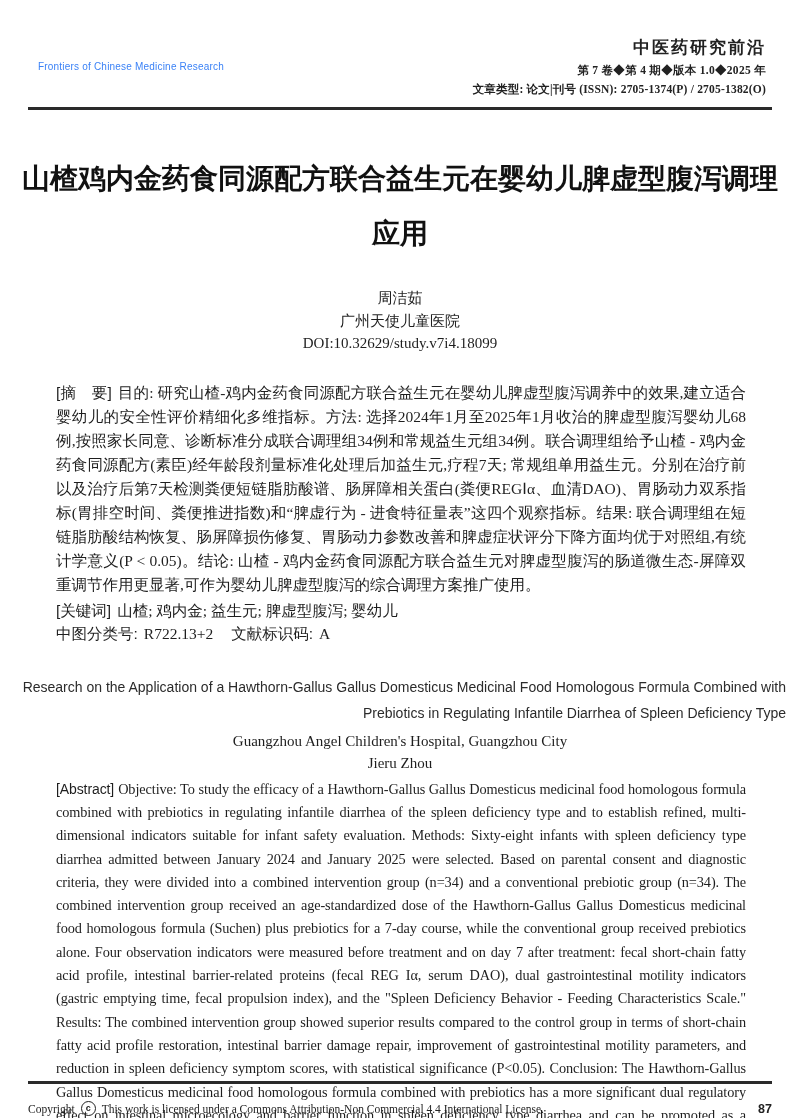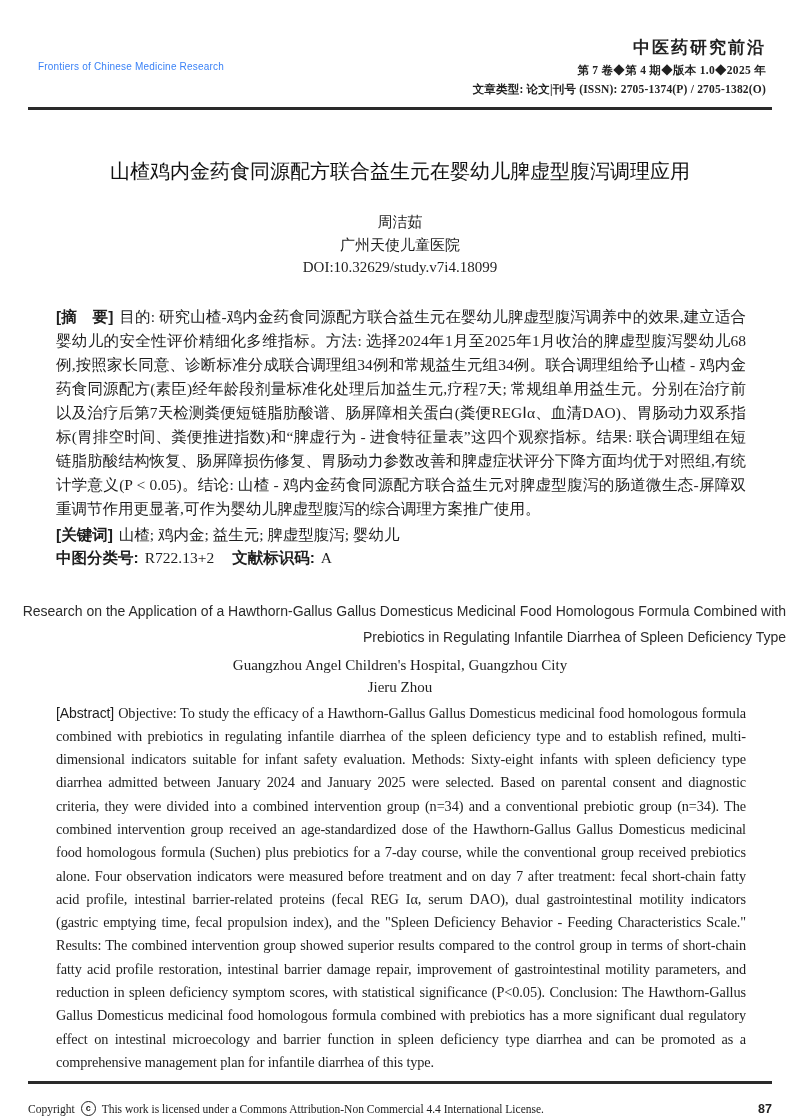--- a/index.html
+++ b/index.html
@@ -29,36 +29,36 @@
     letter-spacing: 0.2px;
   }
   .journal-meta { text-align: right; font-weight: 700; color: #222; }
   .journal-name-cn { font-size: 17px; letter-spacing: 2px; }
   .journal-issue   { font-size: 11.5px; margin-top: 4px; letter-spacing: 0.3px; }
   .journal-type    { font-size: 11.5px; margin-top: 4px; letter-spacing: 0.2px; }
   
   .title-cn {
     margin: 42px 22px 0;
     text-align: center;
-    font-size: 20px;
-    font-weight: 400;
+    font-size: 28px;
+    font-weight: 700;
     line-height: 1.95;
     color: #111;
   }
-  .byline { margin-top: 20px; text-align: center; font-size: 15px; }
+  .byline { margin-top: 26px; text-align: center; font-size: 15px; }
   .byline p { margin: 0; line-height: 22.5px; }
   
   .cn-abstract {
     margin: 26px 54px 0 56px;
     text-align: justify;
     font-size: 15.5px;
     line-height: 24px;
   }
   .cn-label {
-    font-weight: 700;
+    font-weight: 400;
     font-family: "Liberation Sans", sans-serif;
     margin-right: 6px;
   }
   .cn-keywords { margin: 2px 54px 0 56px; font-size: 15.5px; line-height: 23.5px; }
   .cn-class    { margin: 0 54px 0 56px;  font-size: 15.5px; line-height: 23.5px; }
   .cn-class .val { margin-right: 18px; }
   
   .en-title {
     margin: 28px 14px 0;
     text-align: right;

